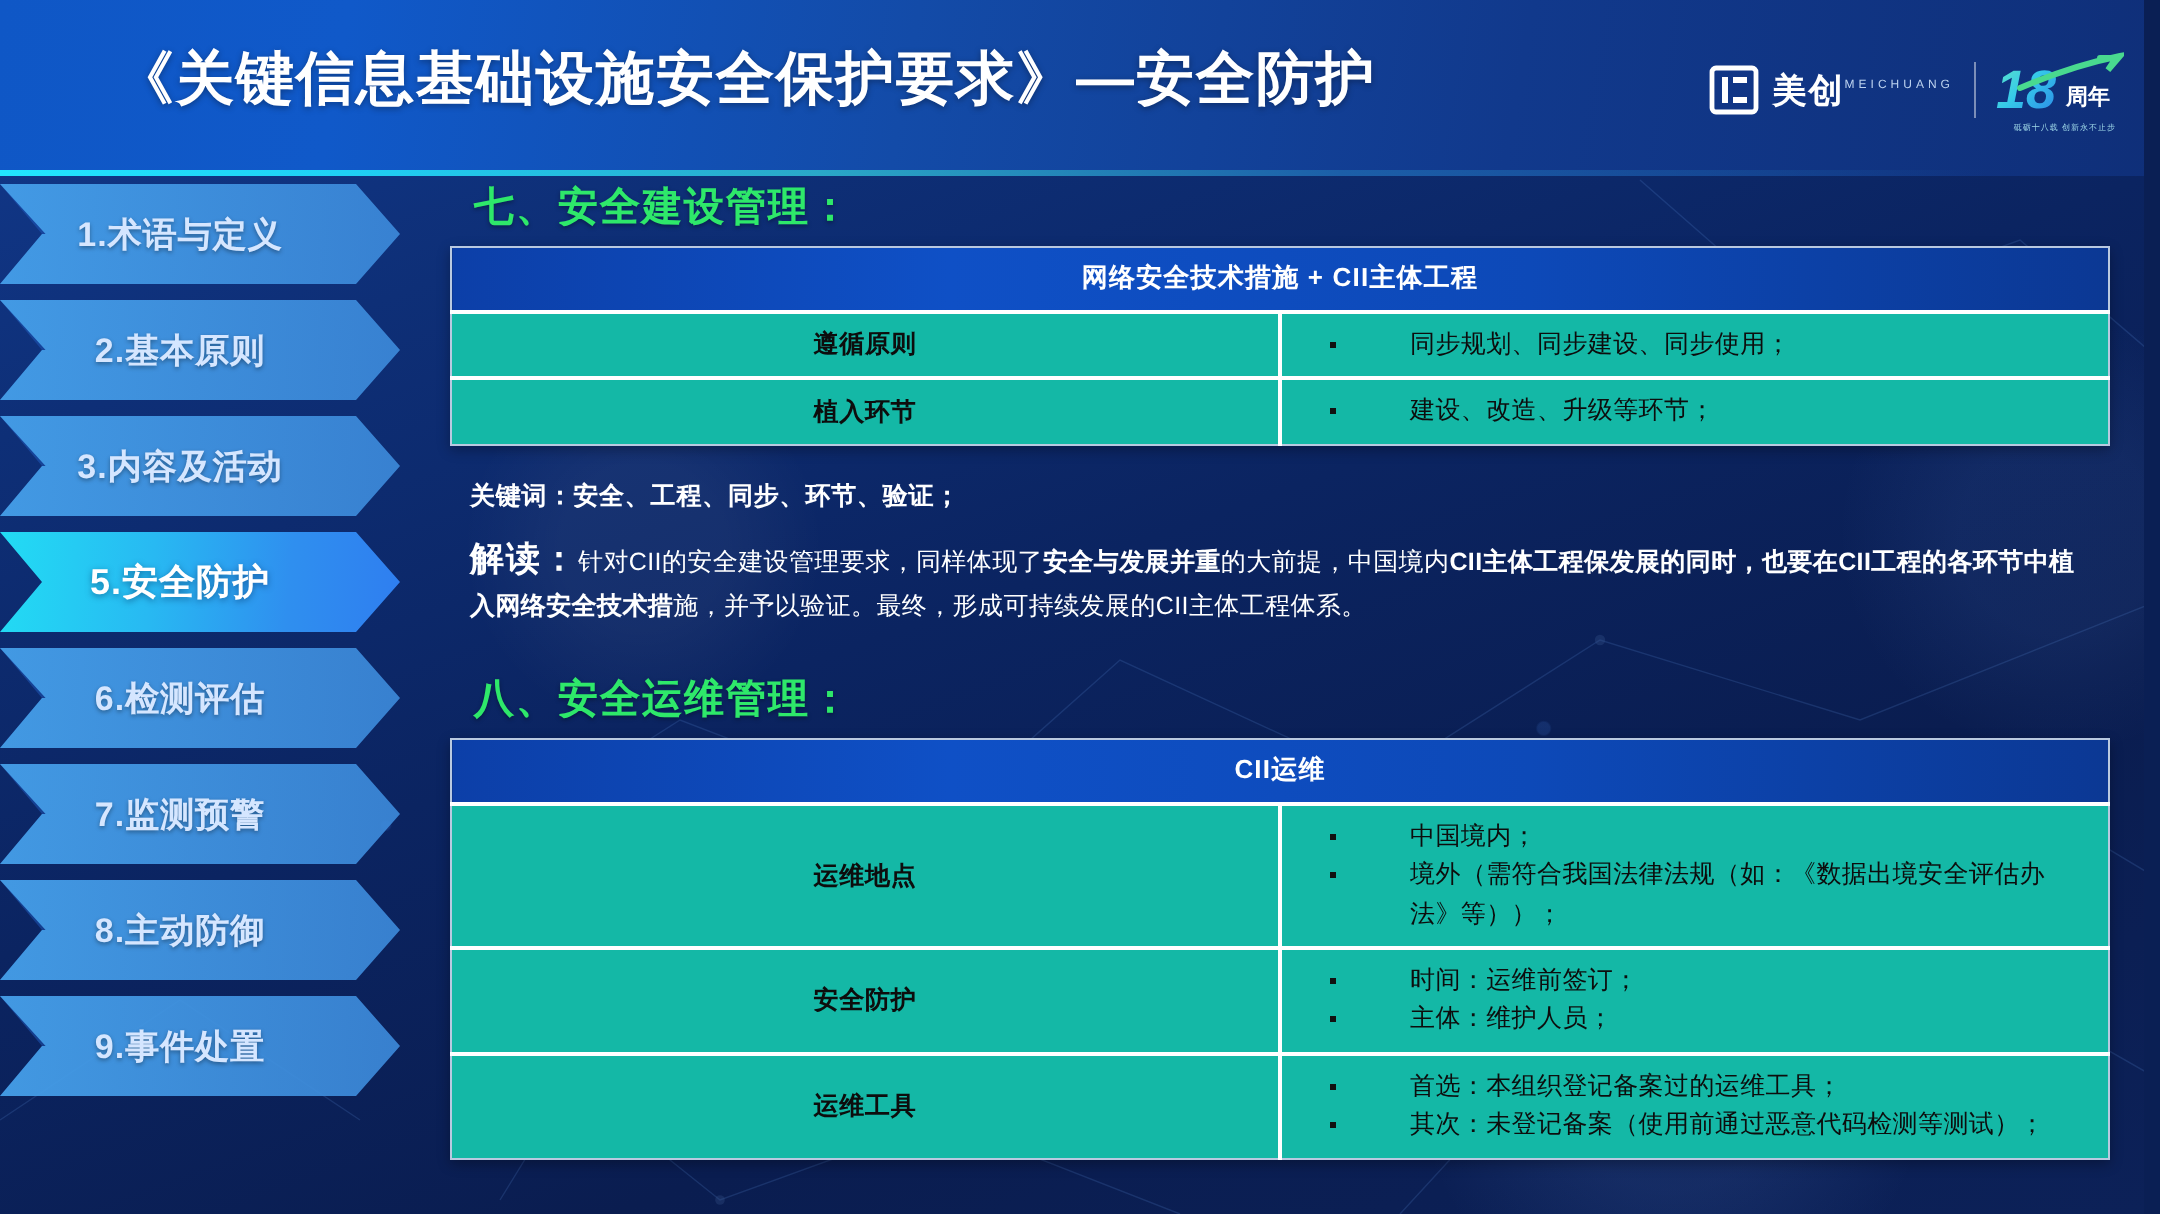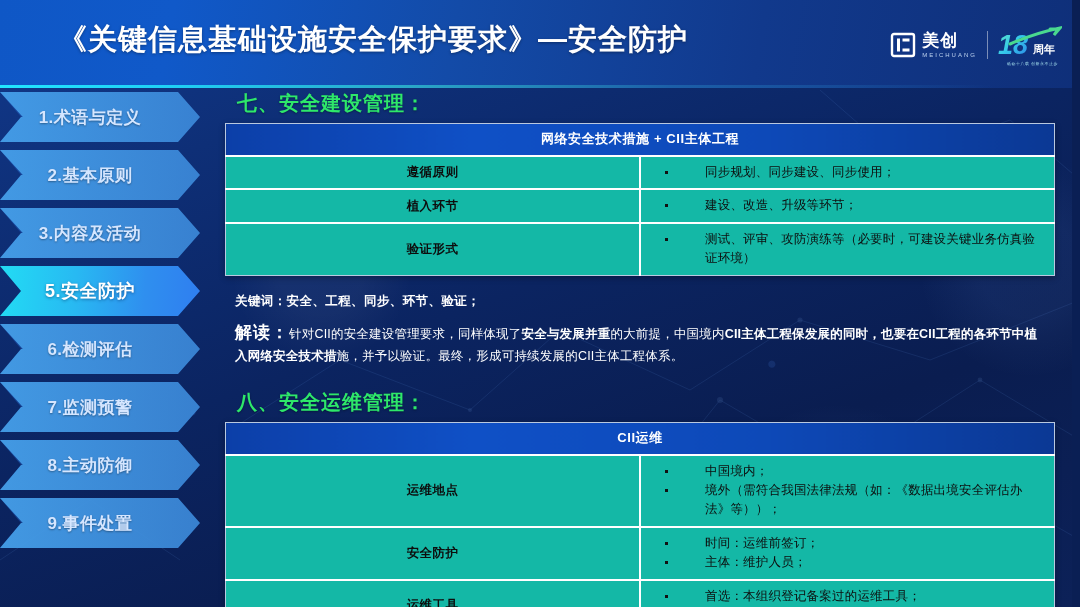--- a/index.html
+++ b/index.html
@@ -35,21 +35,21 @@
     content:"";position:absolute;left:0;right:0;bottom:0;height:3px;
     background:linear-gradient(90deg,#22e6ff 0%,#1fd0f5 16%,#2aa8c8 38%,#1c5fa8 62%,rgba(18,60,140,0) 92%);
   }
   .header-title{
     position:absolute;left:58px;top:20px;
     color:#ffffff;font-size:29px;font-weight:bold;letter-spacing:1px;
     text-shadow:0 1px 3px rgba(0,0,0,.35);white-space:nowrap;
   }
   .logo-wrap{position:absolute;right:22px;top:24px;display:flex;align-items:center;gap:10px;height:42px;}
   .logo-mark{display:flex;align-items:center;gap:6px;}
-  .logo-cn{display:flex;flex-direction:column;justify-content:center;line-height:1;}
+  .logo-cn{display:flex;justify-content:center;line-height:1;}
   .logo-cn .cn{color:#ffffff;font-size:17px;font-weight:bold;letter-spacing:1px;}
   .logo-cn .en{color:#bcd2ef;font-size:6px;letter-spacing:2px;margin-top:3px;}
   .logo-div{width:1px;height:28px;background:rgba(255,255,255,.45);}
   .anniv{position:relative;display:flex;align-items:flex-end;gap:2px;}
   .anniv .num{
     font-size:27px;font-weight:bold;font-style:italic;line-height:1;
     background:linear-gradient(135deg,#5ee6c8 0%,#35c9ea 45%,#2b86e8 100%);
     -webkit-background-clip:text;background-clip:text;color:transparent;text-align:center;
   }
   .anniv .zn{
@@ -258,28 +258,20 @@
           </td>
         </tr>
         <tr>
           <td class="k">植入环节</td>
           <td class="v">
             <ul class="bullets">
               <li>建设、改造、升级等环节；</li>
             </ul>
           </td>
         </tr>
-        <tr>
-          <td class="k">验证形式</td>
-          <td class="v">
-            <ul class="bullets">
-              <li>测试、评审、攻防演练等（必要时，可建设关键业务仿真验证环境）</li>
-            </ul>
-          </td>
-        </tr>
       </tbody>
         </table>
 
       <div class="notebox">
         <div class="kw">
           <span>关键词：</span><span>安全、工程、同步、环节、验证；</span>
         </div>
         <div class="interp">
           <span class="lead">解读</span><span class="lead">：</span><span><span>针对CII的安全建设管理要求，同样体现了</span><b>安全与发展并重</b><span>的大前提，中国境内</span><b>CII主体工程保发展的同时，也要在CII工程的各环节中植入网络安全技术措</b><span>施，并予以验证。最终，形成可持续发展的CII主体工程体系。</span></span>
         </div>

